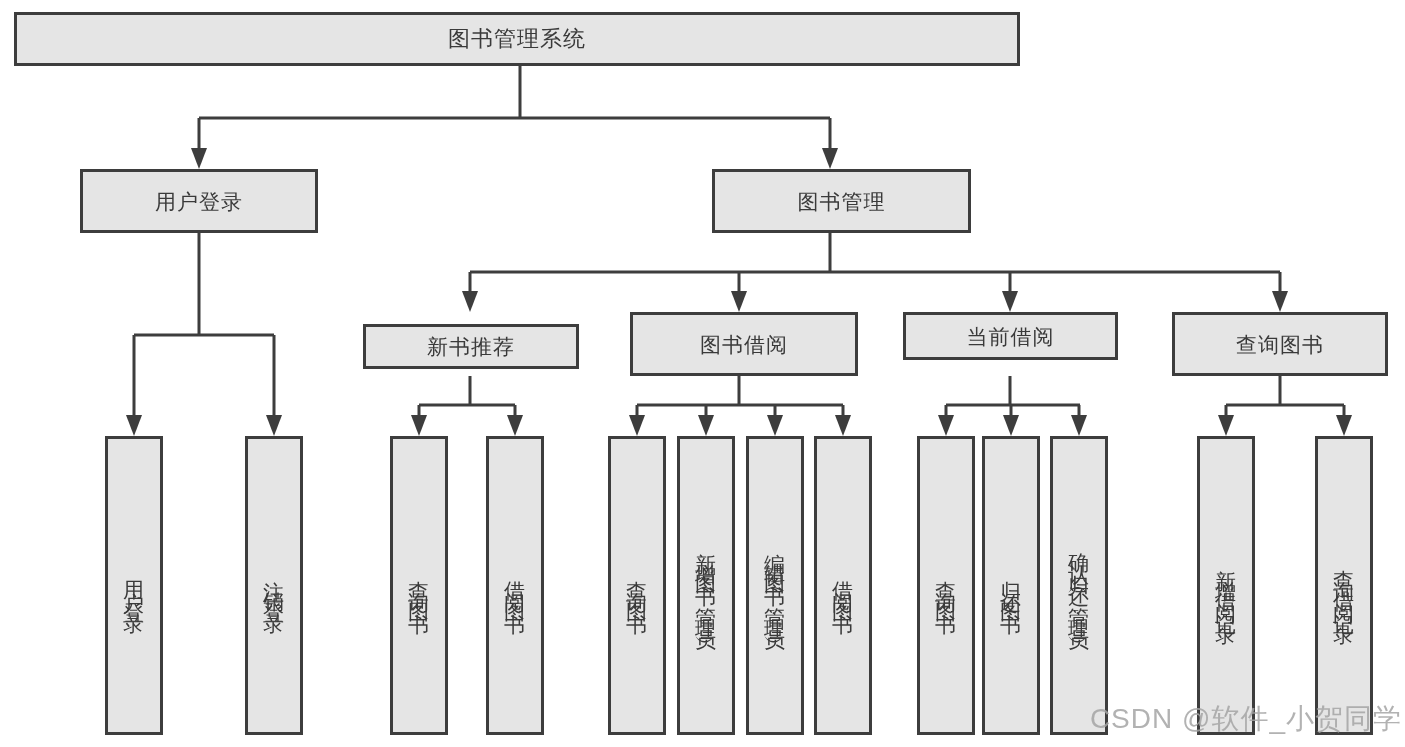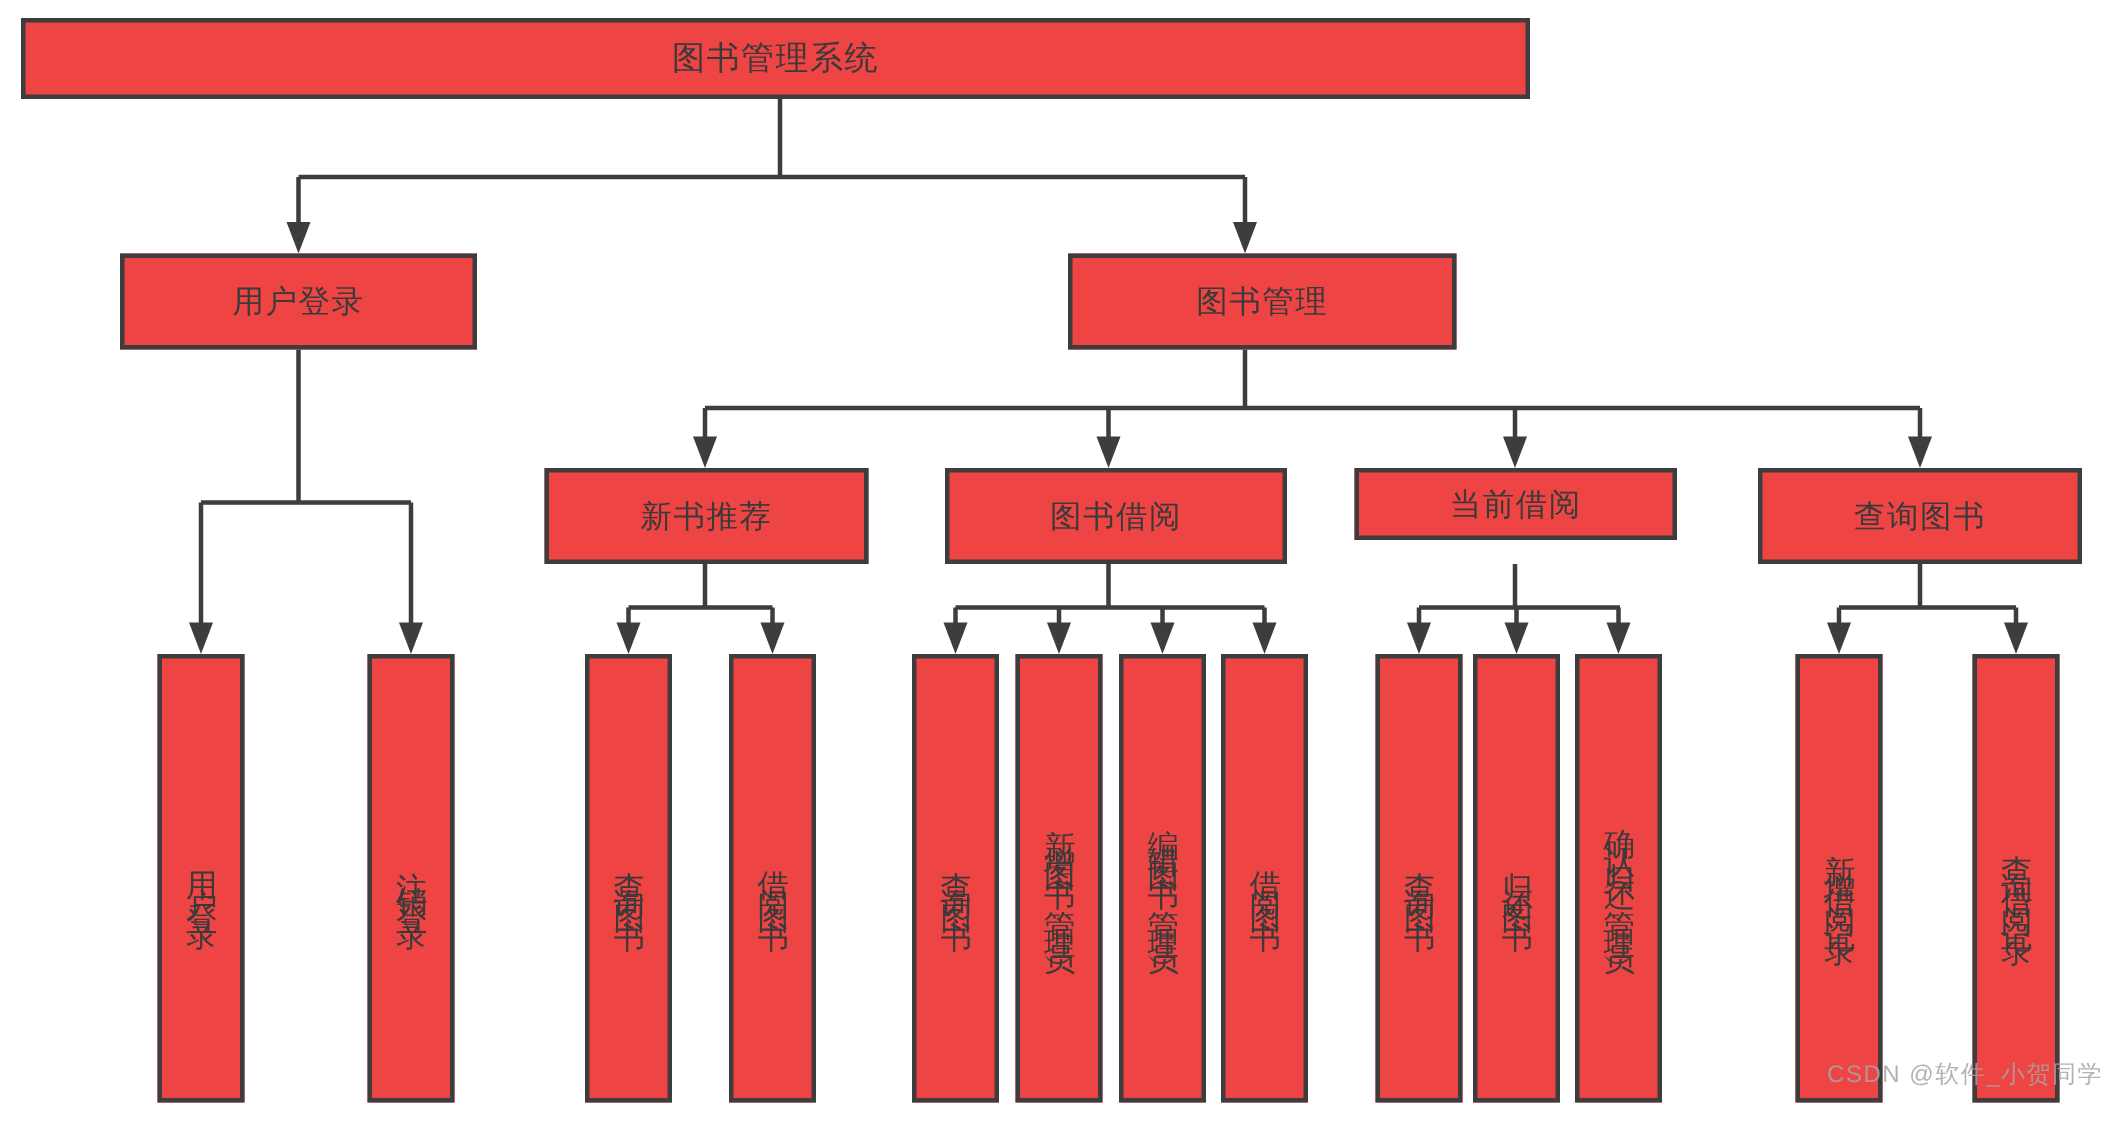--- a/index.html
+++ b/index.html
@@ -15,21 +15,21 @@
     color:var(--text);
     overflow:hidden;
   }
   .connectors{position:absolute;left:0;top:0;width:1405px;height:747px;}
   .connectors path{stroke:var(--line);stroke-width:3;fill:none;}
   .connectors polygon{fill:var(--line);stroke:none;}
   .node{
     position:absolute;
     box-sizing:border-box;
     border:3px solid var(--line);
-    background:#ef4444;
+    background:#e5e5e5;
     display:flex;
     align-items:center;
     justify-content:center;
     text-align:center;
   }
   .node .hlabel{
     font-size:21px;
     line-height:1;
     letter-spacing:1px;
     white-space:nowrap;
@@ -44,34 +44,34 @@
     writing-mode:vertical-rl;
     font-size:21px;
     line-height:1;
     letter-spacing:11px;
     white-space:nowrap;
   }
   
   .root-node{left:14px;top:12px;width:1006px;height:54px;}
   .n-user-login{left:80px;top:169px;width:238px;height:64px;}
   .n-book-mgmt{left:712px;top:169px;width:259px;height:64px;}
-  .n-new-rec{left:363px;top:312px;width:216px;height:64px;}
+  .n-new-rec{left:363px;top:324px;width:216px;height:45px;}
   .n-borrow{left:630px;top:312px;width:228px;height:64px;}
   .n-current{left:903px;top:312px;width:215px;height:48px;}
   .n-records{left:1172px;top:312px;width:216px;height:64px;}
   .lf-a1{left:105px;} .lf-a2{left:245px;}
   .lf-b1{left:390px;} .lf-b2{left:486px;}
   .lf-c1{left:608px;} .lf-c2{left:677px;} .lf-c3{left:746px;} .lf-c4{left:814px;}
   .lf-d1{left:917px;} .lf-d2{left:982px;} .lf-d3{left:1050px;}
   .lf-e1{left:1197px;} .lf-e2{left:1315px;}
   .watermark{
     position:absolute;
     right:3px;
-    bottom:20px;
-    font-size:16px;
+    bottom:9px;
+    font-size:28px;
     color:rgba(164,164,164,0.85);
     letter-spacing:1px;
     z-index:10;
     white-space:nowrap;
   }
 </style>
 </head>
 <body>
 
 <div class="canvas">

